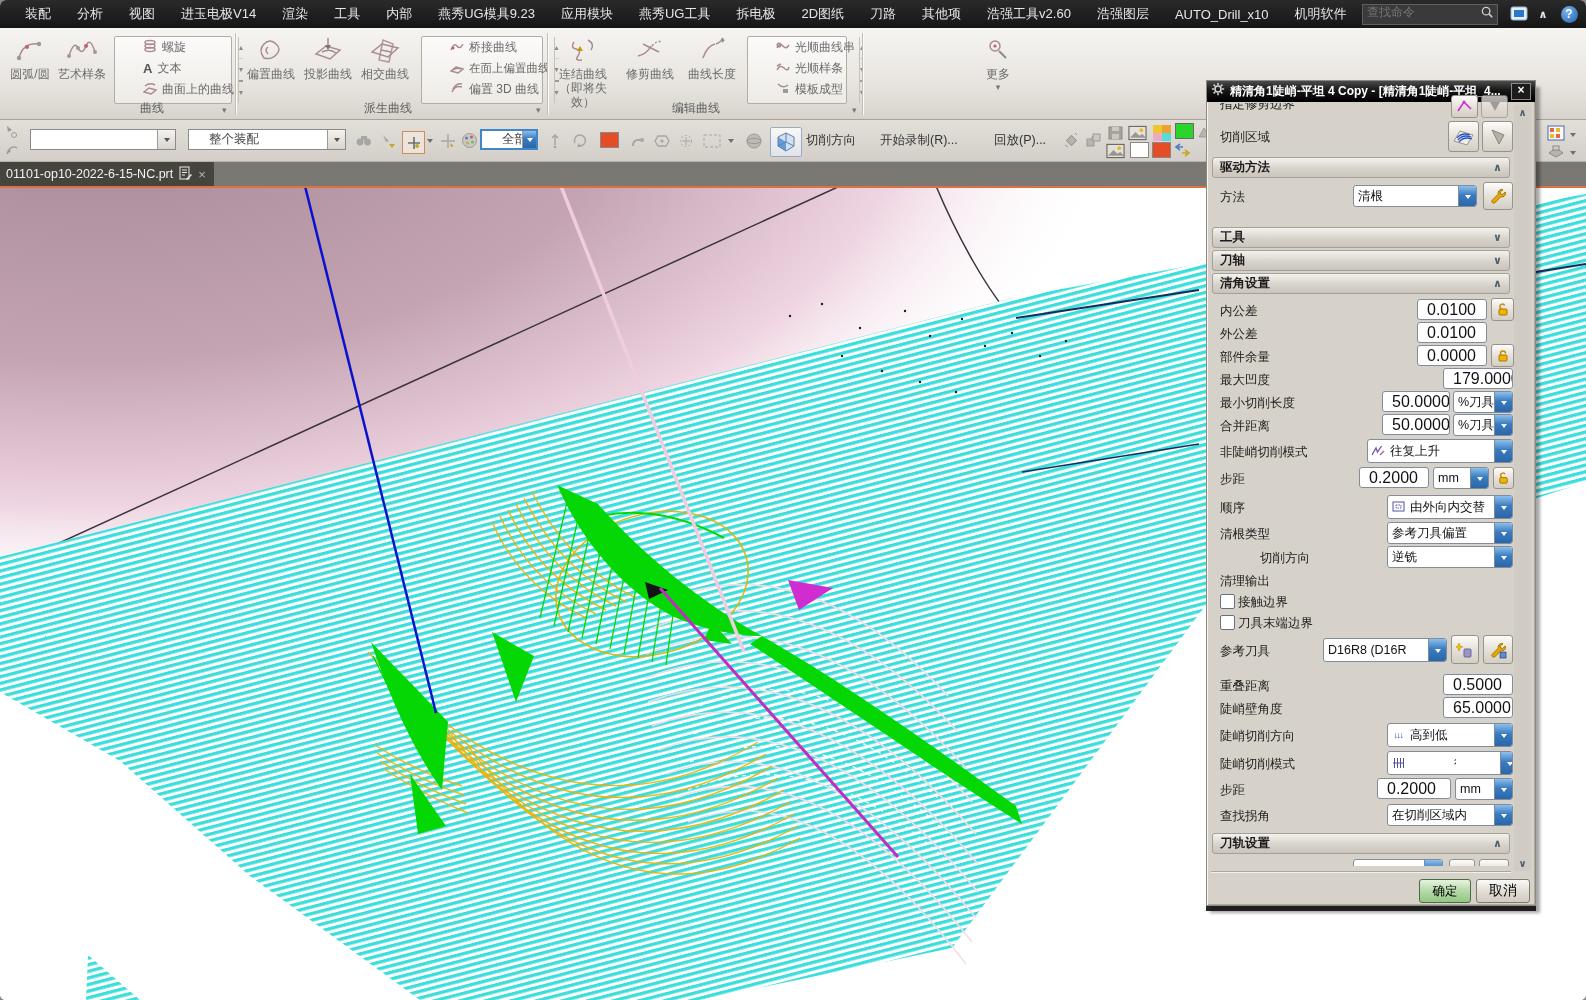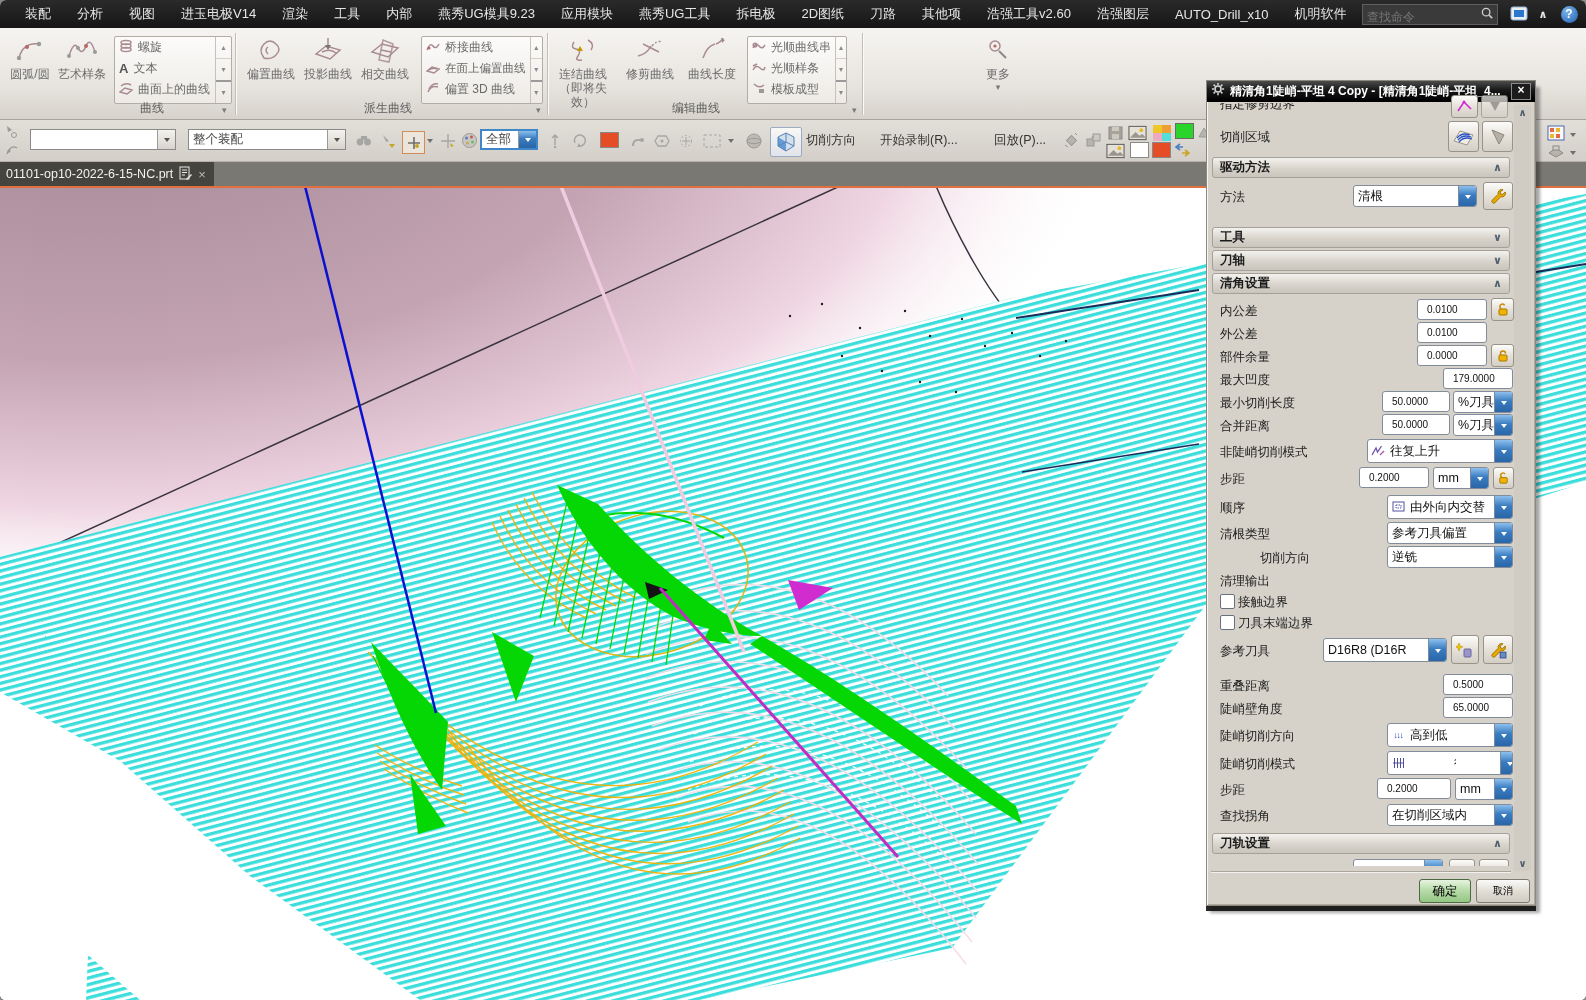--- a/index.html
+++ b/index.html
@@ -4,47 +4,47 @@
 <style>
   html,body{margin:0;padding:0;background:#888;}
   .screen{position:relative;width:1586px;height:1000px;overflow:hidden;background:#fff;
           font-family:"Liberation Sans","DejaVu Sans",sans-serif;border-radius:6px;-webkit-font-smoothing:antialiased;}
   .abs{position:absolute;}
   
   .menubar{position:absolute;left:0;top:0;width:1586px;height:28px;background:linear-gradient(#2a2a2a,#161616);
            display:flex;align-items:center;padding-left:12px;box-sizing:border-box;}
   .mi{color:#e6e6e6;font-size:13px;padding:0 13px;white-space:nowrap;cursor:default;}
   .msearch{position:absolute;right:88px;top:4px;width:134px;height:19px;background:#3a3a3a;
-           border:1px solid #5f5f5f;display:flex;align-items:flex-end;}
+           border:1px solid #5f5f5f;display:flex;align-items:flex-start;}
   .msearch input{flex:1;background:transparent;border:0;outline:0;color:#b8b8b8;font-size:12px;padding:0 4px;
            font-family:inherit;min-width:0;}
   .mwin{position:absolute;top:3px;width:22px;height:22px;display:flex;align-items:center;justify-content:center;}
   
   .ribbon{position:absolute;left:0;top:28px;width:1586px;height:92px;
           background:linear-gradient(#f6f4f1,#e8e5e0 60%,#d7d3cc);border-bottom:1px solid #a8a49c;box-sizing:border-box;}
   .rbtn{position:absolute;top:6px;width:56px;height:86px;display:flex;flex-direction:column;align-items:center;
         font-size:12px;color:#6b6b6b;text-align:center;line-height:1.15;}
   .rico{width:34px;height:32px;display:flex;align-items:center;justify-content:center;margin-bottom:2px;}
   .gal{position:absolute;top:8px;height:66px;background:linear-gradient(#fcfbfa,#eeebe6);
        border:1px solid #b2aea6;border-radius:2px;display:flex;}
   .gal-list{flex:1;display:flex;flex-direction:column;}
-  .gal-row{height:21px;display:flex;align-items:center;gap:5px;padding:0 4px;font-size:12px;color:#6a6a6a;white-space:nowrap;}
+  .gal-row{height:21px;display:flex;align-items:center;gap:5px;padding:0 4px;font-size:12px;color:#6a6a6a;white-space:nowrap;margin-left:24px;}
   .gal-sc{width:15px;border-left:1px solid #c6c2ba;display:flex;flex-direction:column;}
   .gal-sc span{flex:1;display:flex;align-items:center;justify-content:center;font-size:8px;color:#8a8a8a;}
   .gal-sc span + span{border-top:1px solid #d4d0c8;}
   .glbl{position:absolute;bottom:2px;font-size:12px;color:#5c5c5c;}
   .gdrop{position:absolute;bottom:4px;font-size:9px;color:#7a7a7a;}
   .vsep{position:absolute;top:5px;height:82px;width:1px;background:#c2beb6;box-shadow:1px 0 0 #fbfaf8;}
   .mico{stroke:#a98a92;fill:none;stroke-width:1.5;}
   
   .toolbar2{position:absolute;left:0;top:120px;width:1586px;height:42px;background:linear-gradient(#e2dfd9,#d3cfc8);
             border-bottom:1px solid #b6b2aa;box-sizing:border-box;}
   .combo{position:absolute;top:9px;height:21px;background:#fff;border:1px solid #8a8a8a;display:flex;
          align-items:center;font-size:12.5px;color:#444;box-sizing:border-box;}
-  .combo .cval{flex:1;padding:0 4px;white-space:nowrap;overflow:hidden;}
+  .combo .cval{flex:1;padding:0 20px;white-space:nowrap;overflow:hidden;}
   .combo .cbtn{width:17px;align-self:stretch;background:linear-gradient(#f4f2ee,#d9d5cd);
          border-left:1px solid #9a9a9a;display:flex;align-items:center;justify-content:center;}
   .combo.blue{border:2px solid #3f87c8;}
   .combo.blue .cbtn{background:linear-gradient(#8cc0ee,#3a7cc0 45%,#2a66a8);}
   .tri{width:0;height:0;border:3.5px solid transparent;border-top:4.5px solid #555;margin-top:4px;}
   .combo.blue .tri{border-top-color:#fff;}
   .tbi{position:absolute;top:11px;width:19px;height:19px;display:flex;align-items:center;justify-content:center;opacity:.8;}
   .tbtxt{position:absolute;top:12px;font-size:12.5px;color:#333;white-space:nowrap;}
   .sw{position:absolute;width:19px;height:16px;border:1px solid #888;box-sizing:border-box;}
   
@@ -60,36 +60,36 @@
   .dtitle{position:absolute;left:0;top:0;width:100%;height:21px;background:linear-gradient(#4c4c4c,#181818 45%,#000);
           display:flex;align-items:center;gap:5px;padding:0 4px;box-sizing:border-box;border-bottom:1px solid #000;}
   .dtitle .ttx{flex:1;color:#fff;font-size:12px;font-weight:bold;white-space:nowrap;overflow:hidden;}
   .dclose{width:18px;height:15px;background:#1c1c1c;border:1px solid #8a8a8a;color:#fff;font-size:12px;line-height:13px;
           text-align:center;font-weight:bold;}
   .sec{position:absolute;left:5px;width:298px;height:21px;background:linear-gradient(#f4f2ee,#d8d4cc 55%,#c9c5bc);
        border:1px solid #a5a199;border-radius:3px;display:flex;align-items:center;justify-content:space-between;
        padding:0 7px;box-sizing:border-box;font-size:12.5px;font-weight:bold;color:#1c1c1c;}
   .sec .chev{font-size:11px;color:#51606f;font-weight:bold;}
   .dlbl{position:absolute;font-size:12.5px;color:#222;white-space:nowrap;}
-  .nin{position:absolute;height:21px;background:#fff;border:1px solid #828c9a;border-radius:3px;font-size:10px;
+  .nin{position:absolute;height:21px;background:#fff;border:1px solid #828c9a;border-radius:3px;font-size:16px;
        color:#111;display:flex;align-items:center;padding-left:9px;box-sizing:border-box;overflow:hidden;white-space:nowrap;}
   .dd{position:absolute;height:22px;background:#fff;border:1px solid #828c9a;border-radius:3px;display:flex;
       align-items:center;font-size:12.5px;color:#111;overflow:hidden;box-sizing:border-box;}
   .dd .dval{flex:1;padding:0 2px 0 4px;white-space:nowrap;overflow:hidden;}
   .dd .dbtn{width:17px;align-self:stretch;background:linear-gradient(#8cc0ee,#3a7cc0 45%,#2a66a8);
       display:flex;align-items:center;justify-content:center;border-left:1px solid #7a8aa0;flex:none;}
   .dd .dbtn .tri{border-top-color:#fff;margin-top:4px;}
   .dd .dico{width:16px;flex:none;display:flex;align-items:center;justify-content:center;margin-left:2px;}
   .sbtn{position:absolute;background:linear-gradient(#fdfcfa,#e6e2da 50%,#d3cfc5);border:1px solid #97938a;
         border-radius:3px;display:flex;align-items:center;justify-content:center;box-sizing:border-box;}
   .cbx{position:absolute;width:13px;height:13px;background:#fff;border:1px solid #68727f;border-radius:2px;}
   .btn-ok{position:absolute;width:50px;height:22px;background:linear-gradient(#e7f4e0,#b9dcab 45%,#93c683);
         border:1px solid #4c6a44;border-radius:3px;font-size:12.5px;display:flex;align-items:center;justify-content:center;}
   .btn-cc{position:absolute;width:52px;height:22px;background:linear-gradient(#fafaf8,#e2ded6 50%,#cfcbc1);
-        border:1px solid #7e7a72;border-radius:3px;font-size:10px;display:flex;align-items:center;justify-content:center;}
+        border:1px solid #7e7a72;border-radius:3px;font-size:14px;display:flex;align-items:center;justify-content:center;}
   .dscroll{position:absolute;right:4px;top:24px;width:17px;bottom:34px;background:#d0ccc3;border-radius:2px;}
   .dscroll span{position:absolute;left:0;width:17px;height:15px;display:flex;align-items:center;justify-content:center;
         font-size:10px;color:#4e5d6c;font-weight:bold;}
   .clip{overflow:hidden;}
 </style>
 </head>
 <body>
 
 <div class="screen">
 

